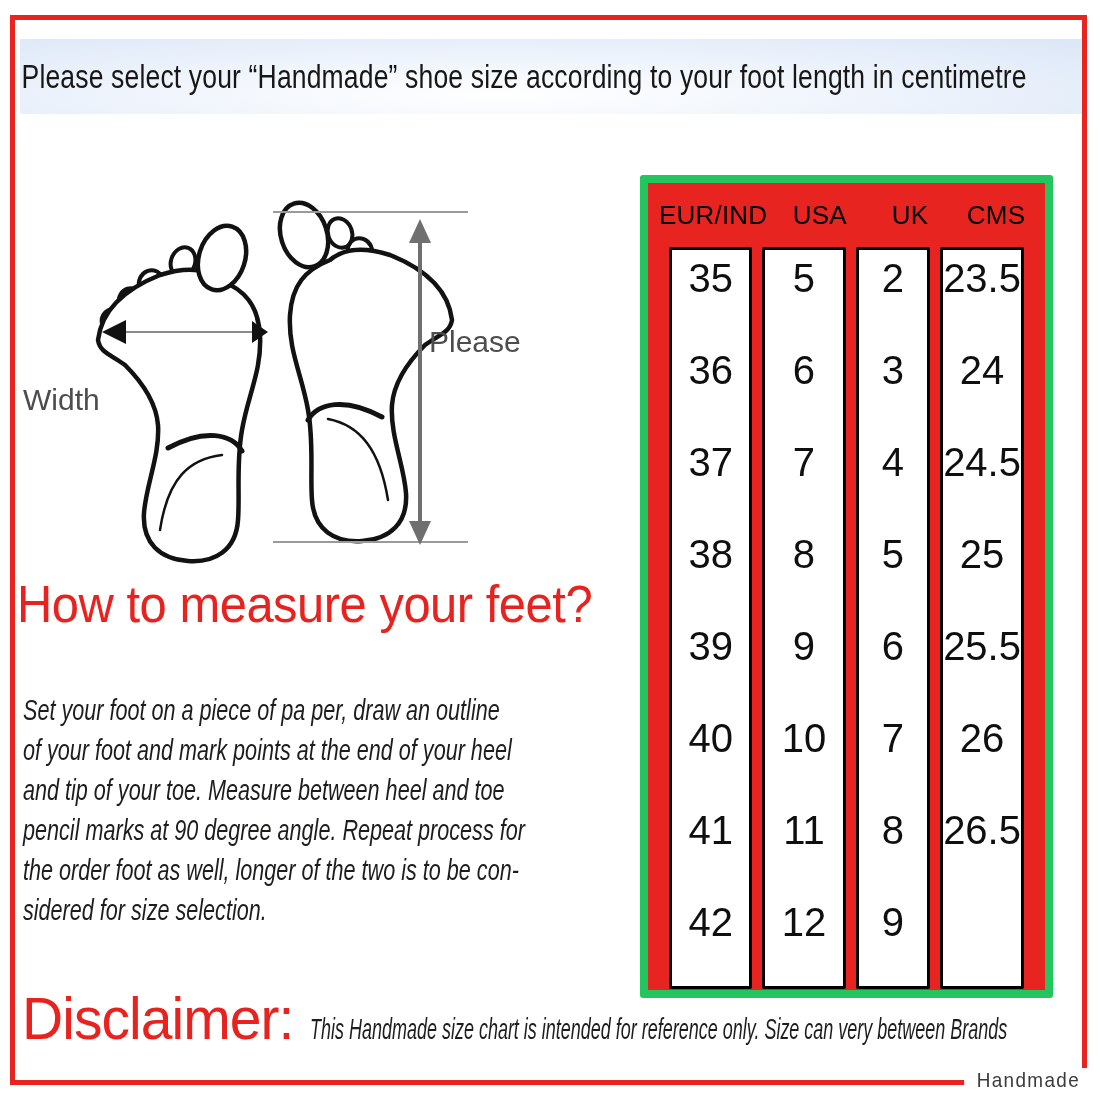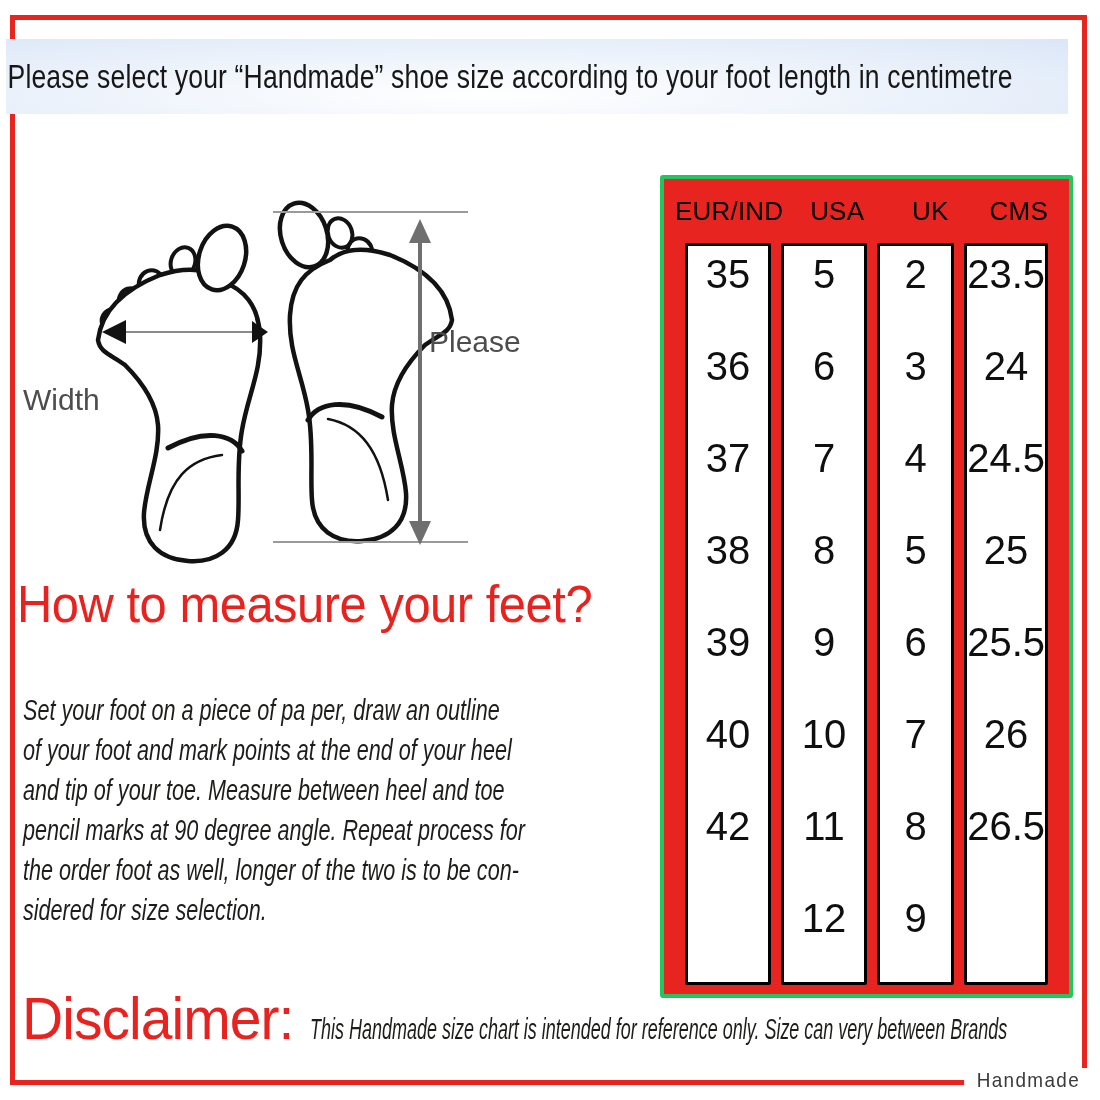--- a/index.html
+++ b/index.html
@@ -6,21 +6,21 @@
   .page{
     position:relative;width:1100px;height:1100px;background:#ffffff;overflow:hidden;
     font-family:"Liberation Sans",sans-serif;color:#1d1d1b;
   }
   .frame{
     position:absolute;left:10px;top:15px;width:1077px;height:1070px;
     border:5px solid #e8241f;box-sizing:border-box;z-index:1;
   }
   
   .banner{
-    position:absolute;left:6px;top:39px;width:1062px;height:75px;z-index:2;
+    position:absolute;left:20px;top:39px;width:1062px;height:75px;z-index:2;
     background:radial-gradient(120% 170% at 45% 75%, #ffffff 0%, #e6eefa 45%, #c5d6ef 100%);
     display:flex;align-items:center;
   }
   .banner-text{
     font-size:34px;color:#171717;white-space:nowrap;
     display:inline-block;transform:scaleX(0.78);transform-origin:0 50%;
     padding-left:2px;letter-spacing:0.2px;
   }
   
   .feet-svg{position:absolute;left:20px;top:195px;z-index:2;}
@@ -48,21 +48,21 @@
     font-size:60px;color:#e8231f;white-space:nowrap;line-height:1.1;
     display:inline-block;transform:scaleX(0.95);transform-origin:0 100%;letter-spacing:-1px;
   }
   .disc-text{
     display:inline-block;transform:scaleX(0.62);transform-origin:0 100%;
     white-space:nowrap;font-style:italic;font-size:29px;color:#1d1d1b;margin-left:2px;
   }
   
   .size-table{
     position:absolute;left:640px;top:175px;width:413px;height:823px;z-index:2;
-    background:#e82420;border:4px solid #22c55e;box-sizing:border-box;border-radius:3px;margin-left:20px;
+    background:#e82420;border:8px solid #22c55e;box-sizing:border-box;border-radius:3px;
   }
   .table-heads{
     height:64px;display:grid;grid-template-columns:95fr 95fr 85fr 85fr;column-gap:10px;
     padding:0 11px;align-items:center;
   }
   .table-heads .col-head{
     text-align:center;font-size:26px;color:#000000;letter-spacing:0.2px;
   }
   .table-cols{
     display:grid;grid-template-columns:95fr 95fr 85fr 85fr;column-gap:10px;
@@ -177,20 +177,21 @@
       <span class="col-head">CMS</span>
     </div>
     <div class="table-cols">
       <div class="size-col">
         <div class="size-cell">35</div>
         <div class="size-cell">36</div>
         <div class="size-cell">37</div>
         <div class="size-cell">38</div>
         <div class="size-cell">39</div>
         <div class="size-cell">40</div>
+        <div class="size-cell">41</div>
         <div class="size-cell">42</div>
       </div>
       <div class="size-col">
         <div class="size-cell">5</div>
         <div class="size-cell">6</div>
         <div class="size-cell">7</div>
         <div class="size-cell">8</div>
         <div class="size-cell">9</div>
         <div class="size-cell">10</div>
         <div class="size-cell">11</div>

